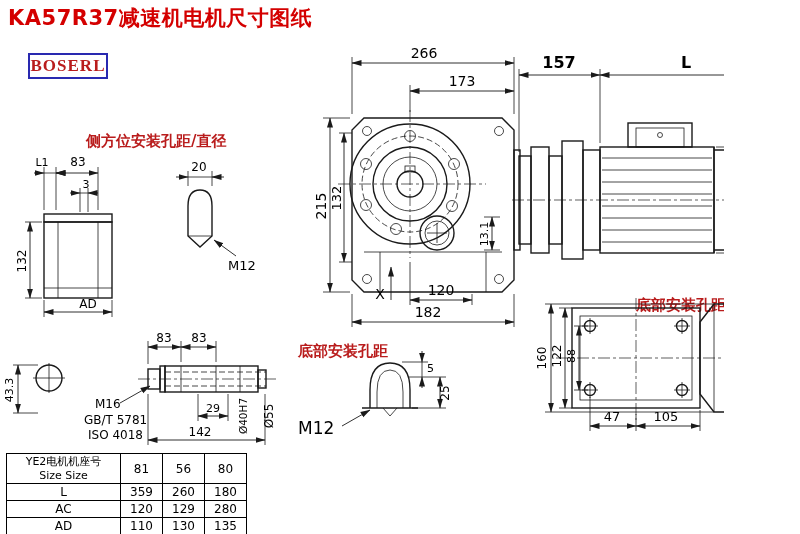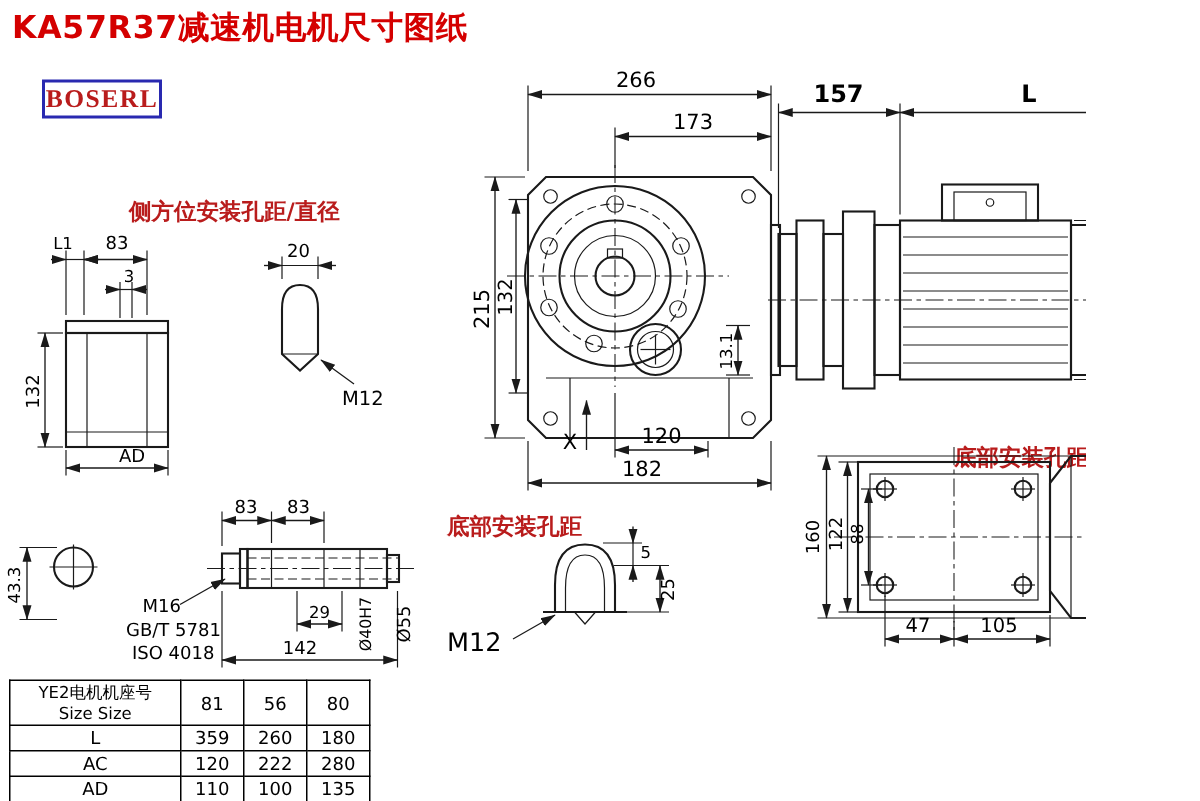--- a/index.html
+++ b/index.html
@@ -318,25 +318,25 @@
     <tbody>
       <tr>
         <td>L</td>
         <td>359</td>
         <td>260</td>
         <td>180</td>
       </tr>
       <tr>
         <td>AC</td>
         <td>120</td>
-        <td>222</td>
+        <td>129</td>
         <td>280</td>
       </tr>
       <tr>
         <td>AD</td>
         <td>110</td>
-        <td>100</td>
+        <td>130</td>
         <td>135</td>
       </tr>
     </tbody>
   </table>
 
 </div>
 
 </body></html>

